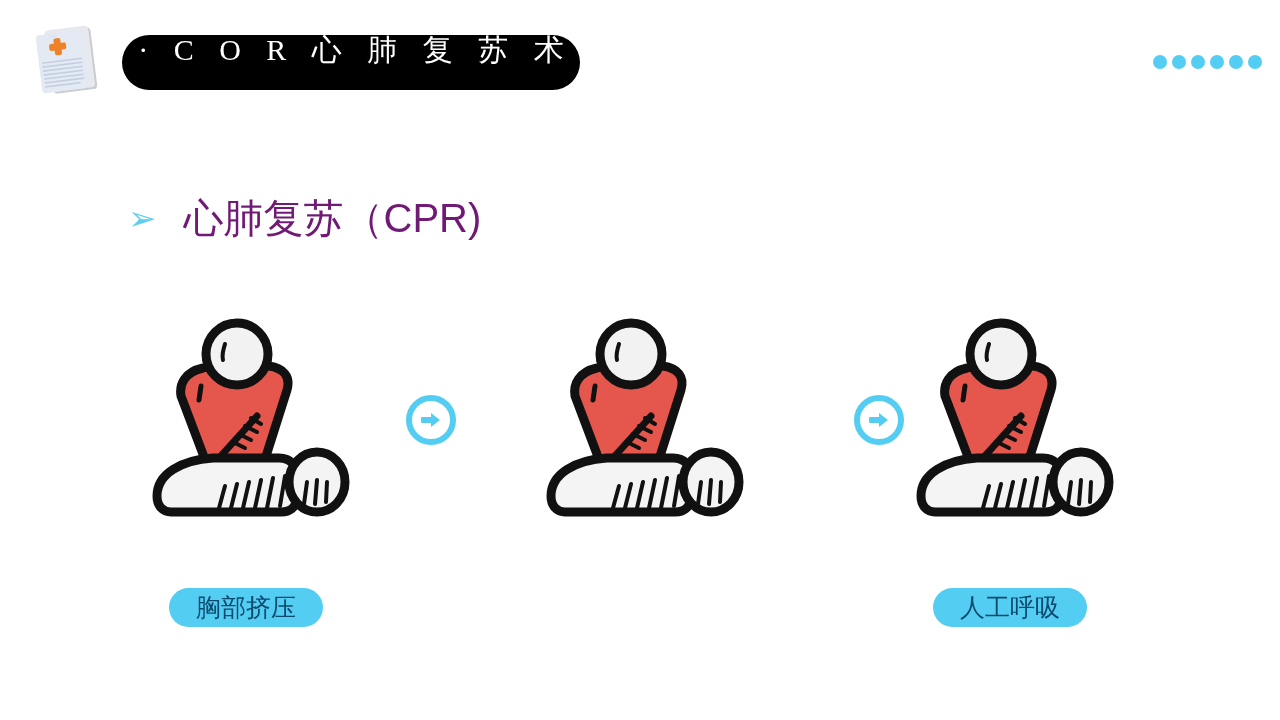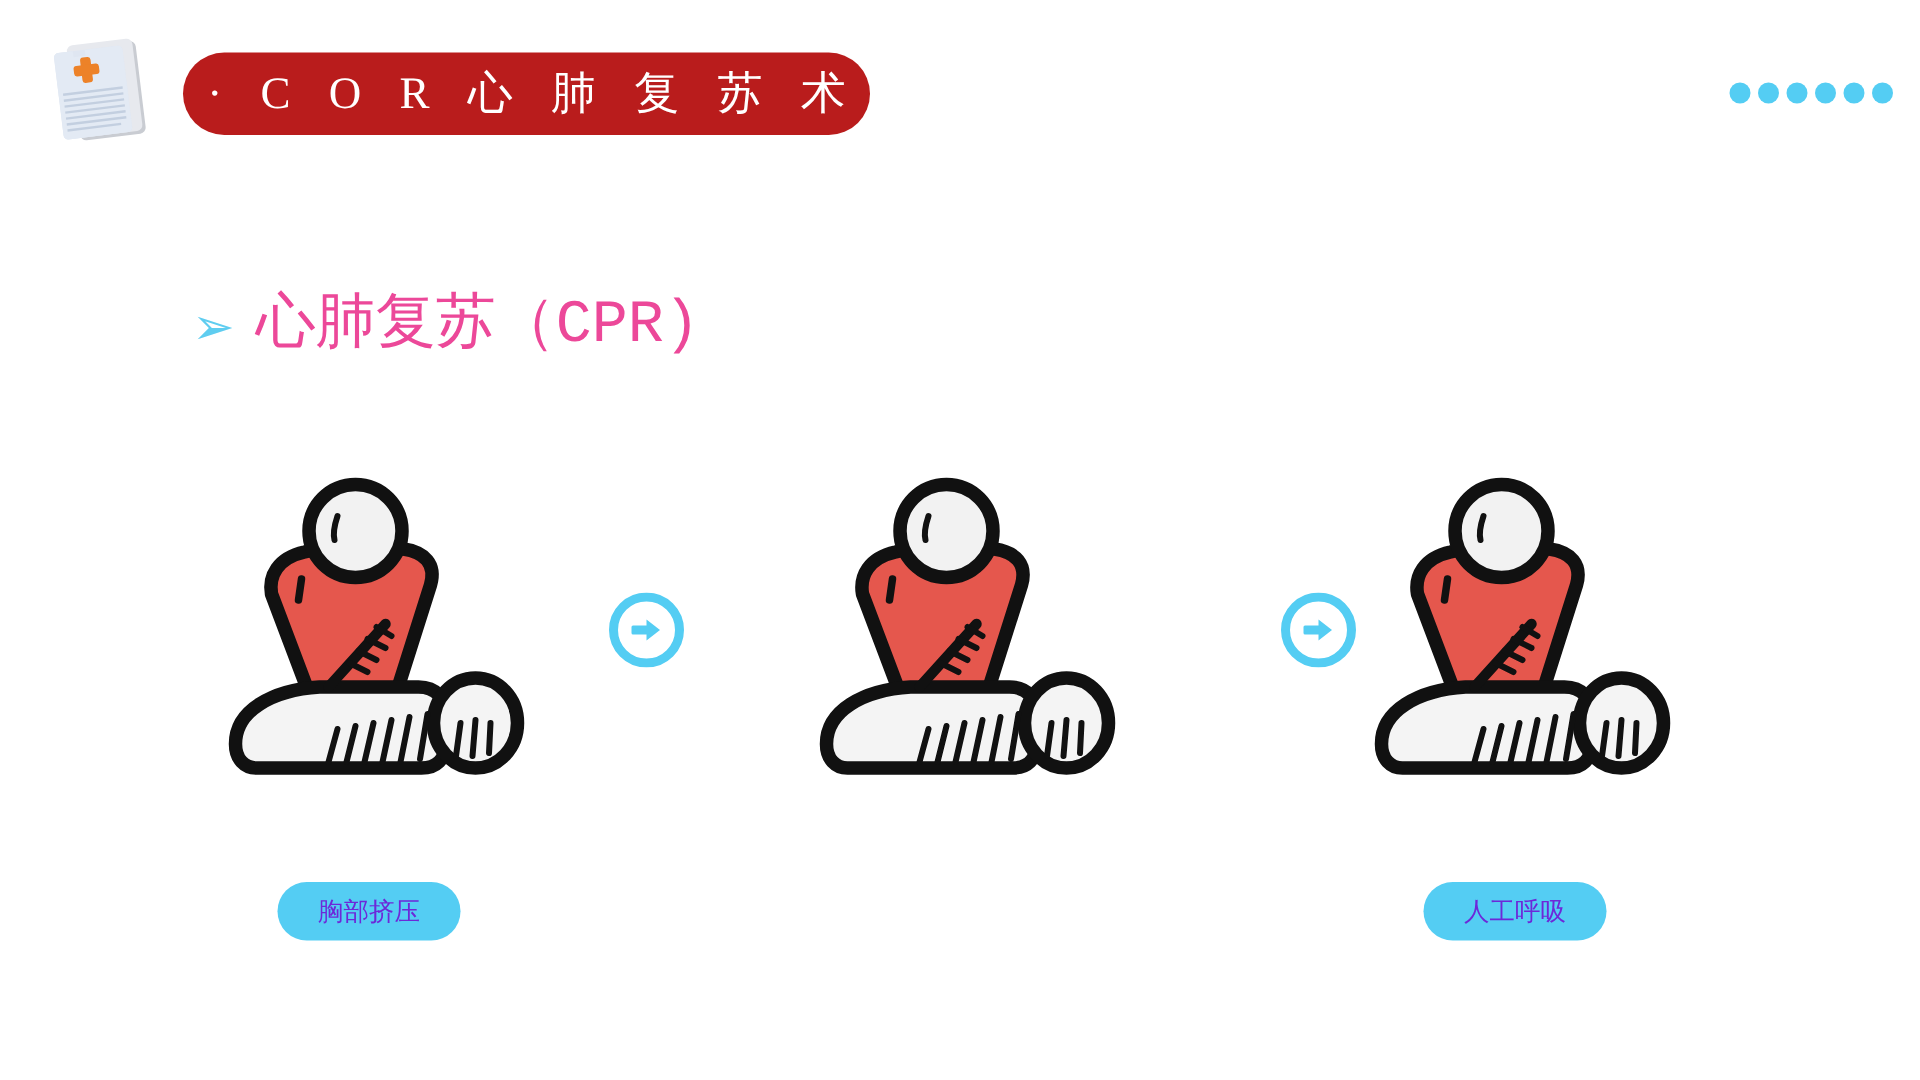--- a/index.html
+++ b/index.html
@@ -30,24 +30,24 @@
     width: 80px;
     height: 82px;
   }
 
   #title-pill {
     position: absolute;
     left: 122px;
     top: 35px;
     width: 458px;
     height: 55px;
-    background: #b91c1c;
+    background: #000000;
     border-radius: 28px;
     display: flex;
-    align-items: center;
+    align-items: flex-start;
     justify-content: center;
   }
   #title-pill .title-text {
     color: #ffffff;
     font-family: "Liberation Serif", "DejaVu Serif", serif;
     font-size: 30px;
     letter-spacing: 9px;
     font-weight: 400;
     white-space: nowrap;
     text-indent: 9px;
@@ -77,25 +77,26 @@
     align-items: center;
     gap: 14px;
   }
   #section-heading .bullet-arrow {
     color: #5fcdf0;
     font-size: 34px;
     line-height: 1;
     font-family: "DejaVu Sans", sans-serif;
   }
   #section-heading .heading-text {
-    color: #ec4899;
-    font-family: Liberation Mono, monospace;
+    color: #701a75;
+    font-family: Liberation Sans, sans-serif;
     font-size: 40px;
     line-height: 1.1;
     white-space: nowrap;
+    margin-left: 13px;
   }
 
   
   #steps-row {
     position: absolute;
     left: 0;
     top: 300px;
     width: 1280px;
     height: 360px;
   }
@@ -127,23 +128,23 @@
     height: 39px;
     border-radius: 20px;
     background: #54cdf3;
     display: flex;
     align-items: center;
     justify-content: center;
     padding: 0 27px;
     box-sizing: border-box;
   }
   .step-caption .caption-text {
-    color: #6d28d9;
+    color: #0c4a6e;
     font-family: "Liberation Sans", "DejaVu Sans", sans-serif;
-    font-size: 17px;
+    font-size: 25px;
     white-space: nowrap;
     line-height: 1;
   }
 
   .arrow-connector {
     position: absolute;
     top: 95px;
     width: 50px;
     height: 50px;
   }

